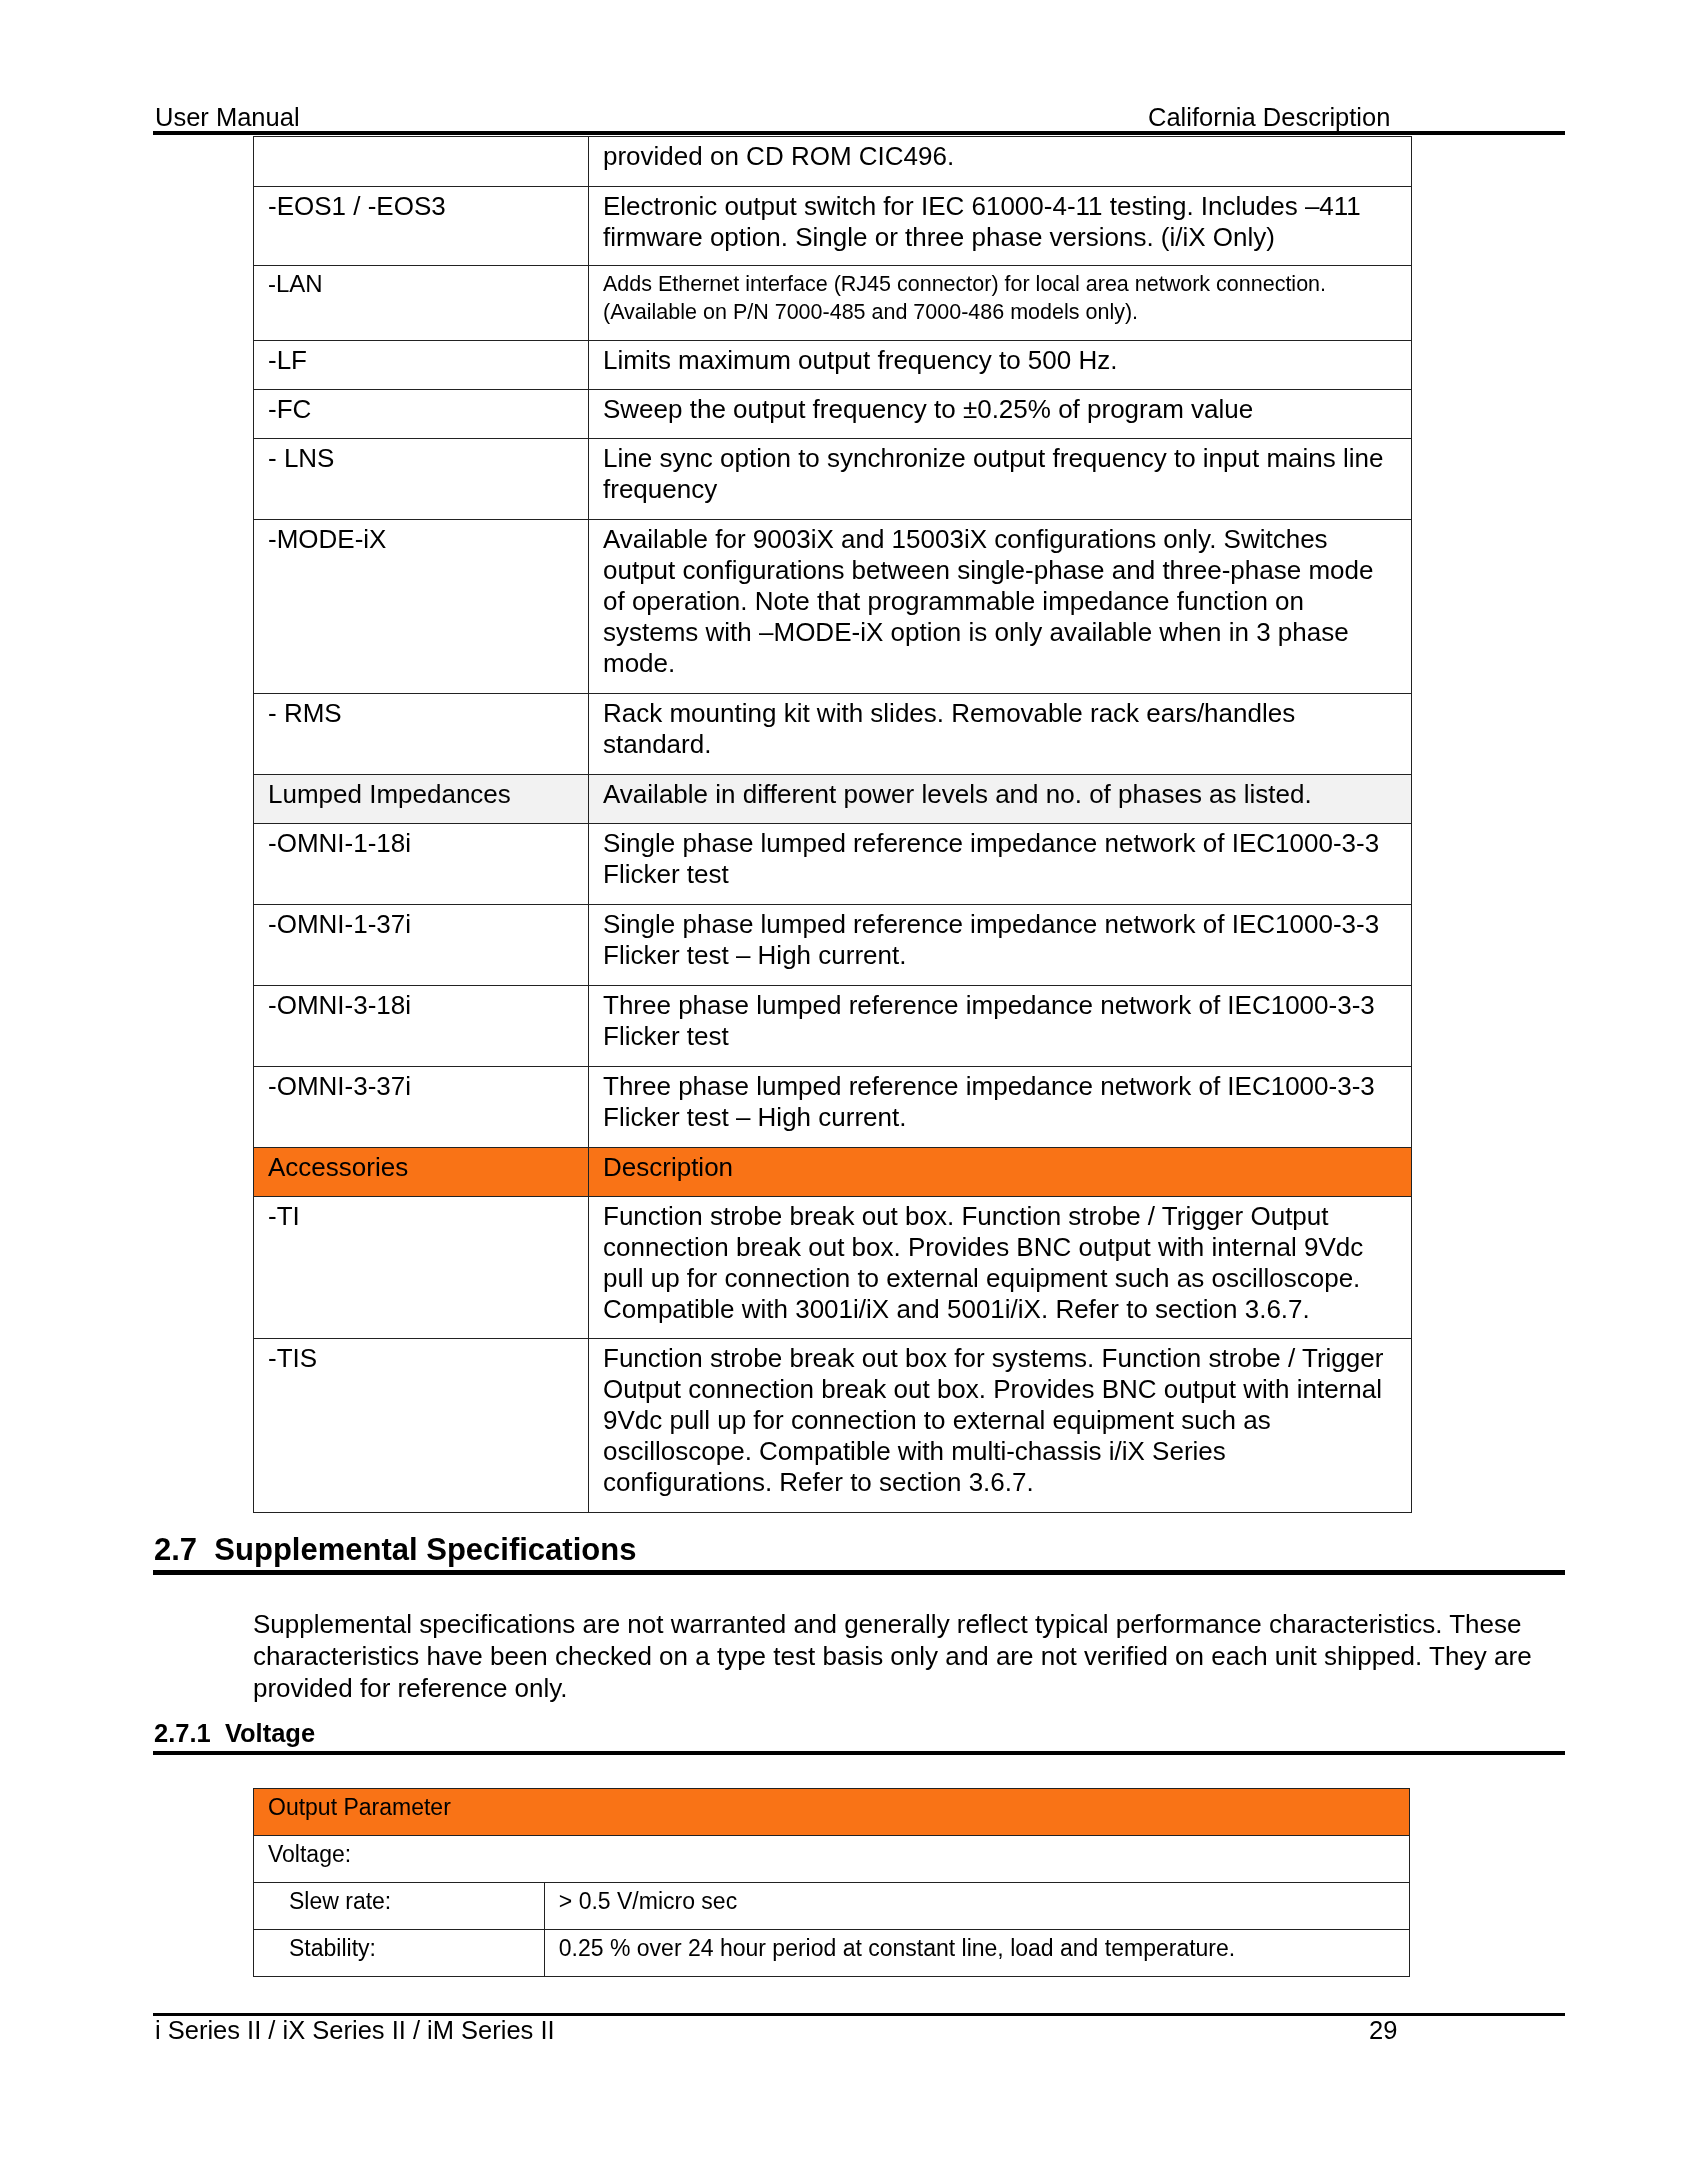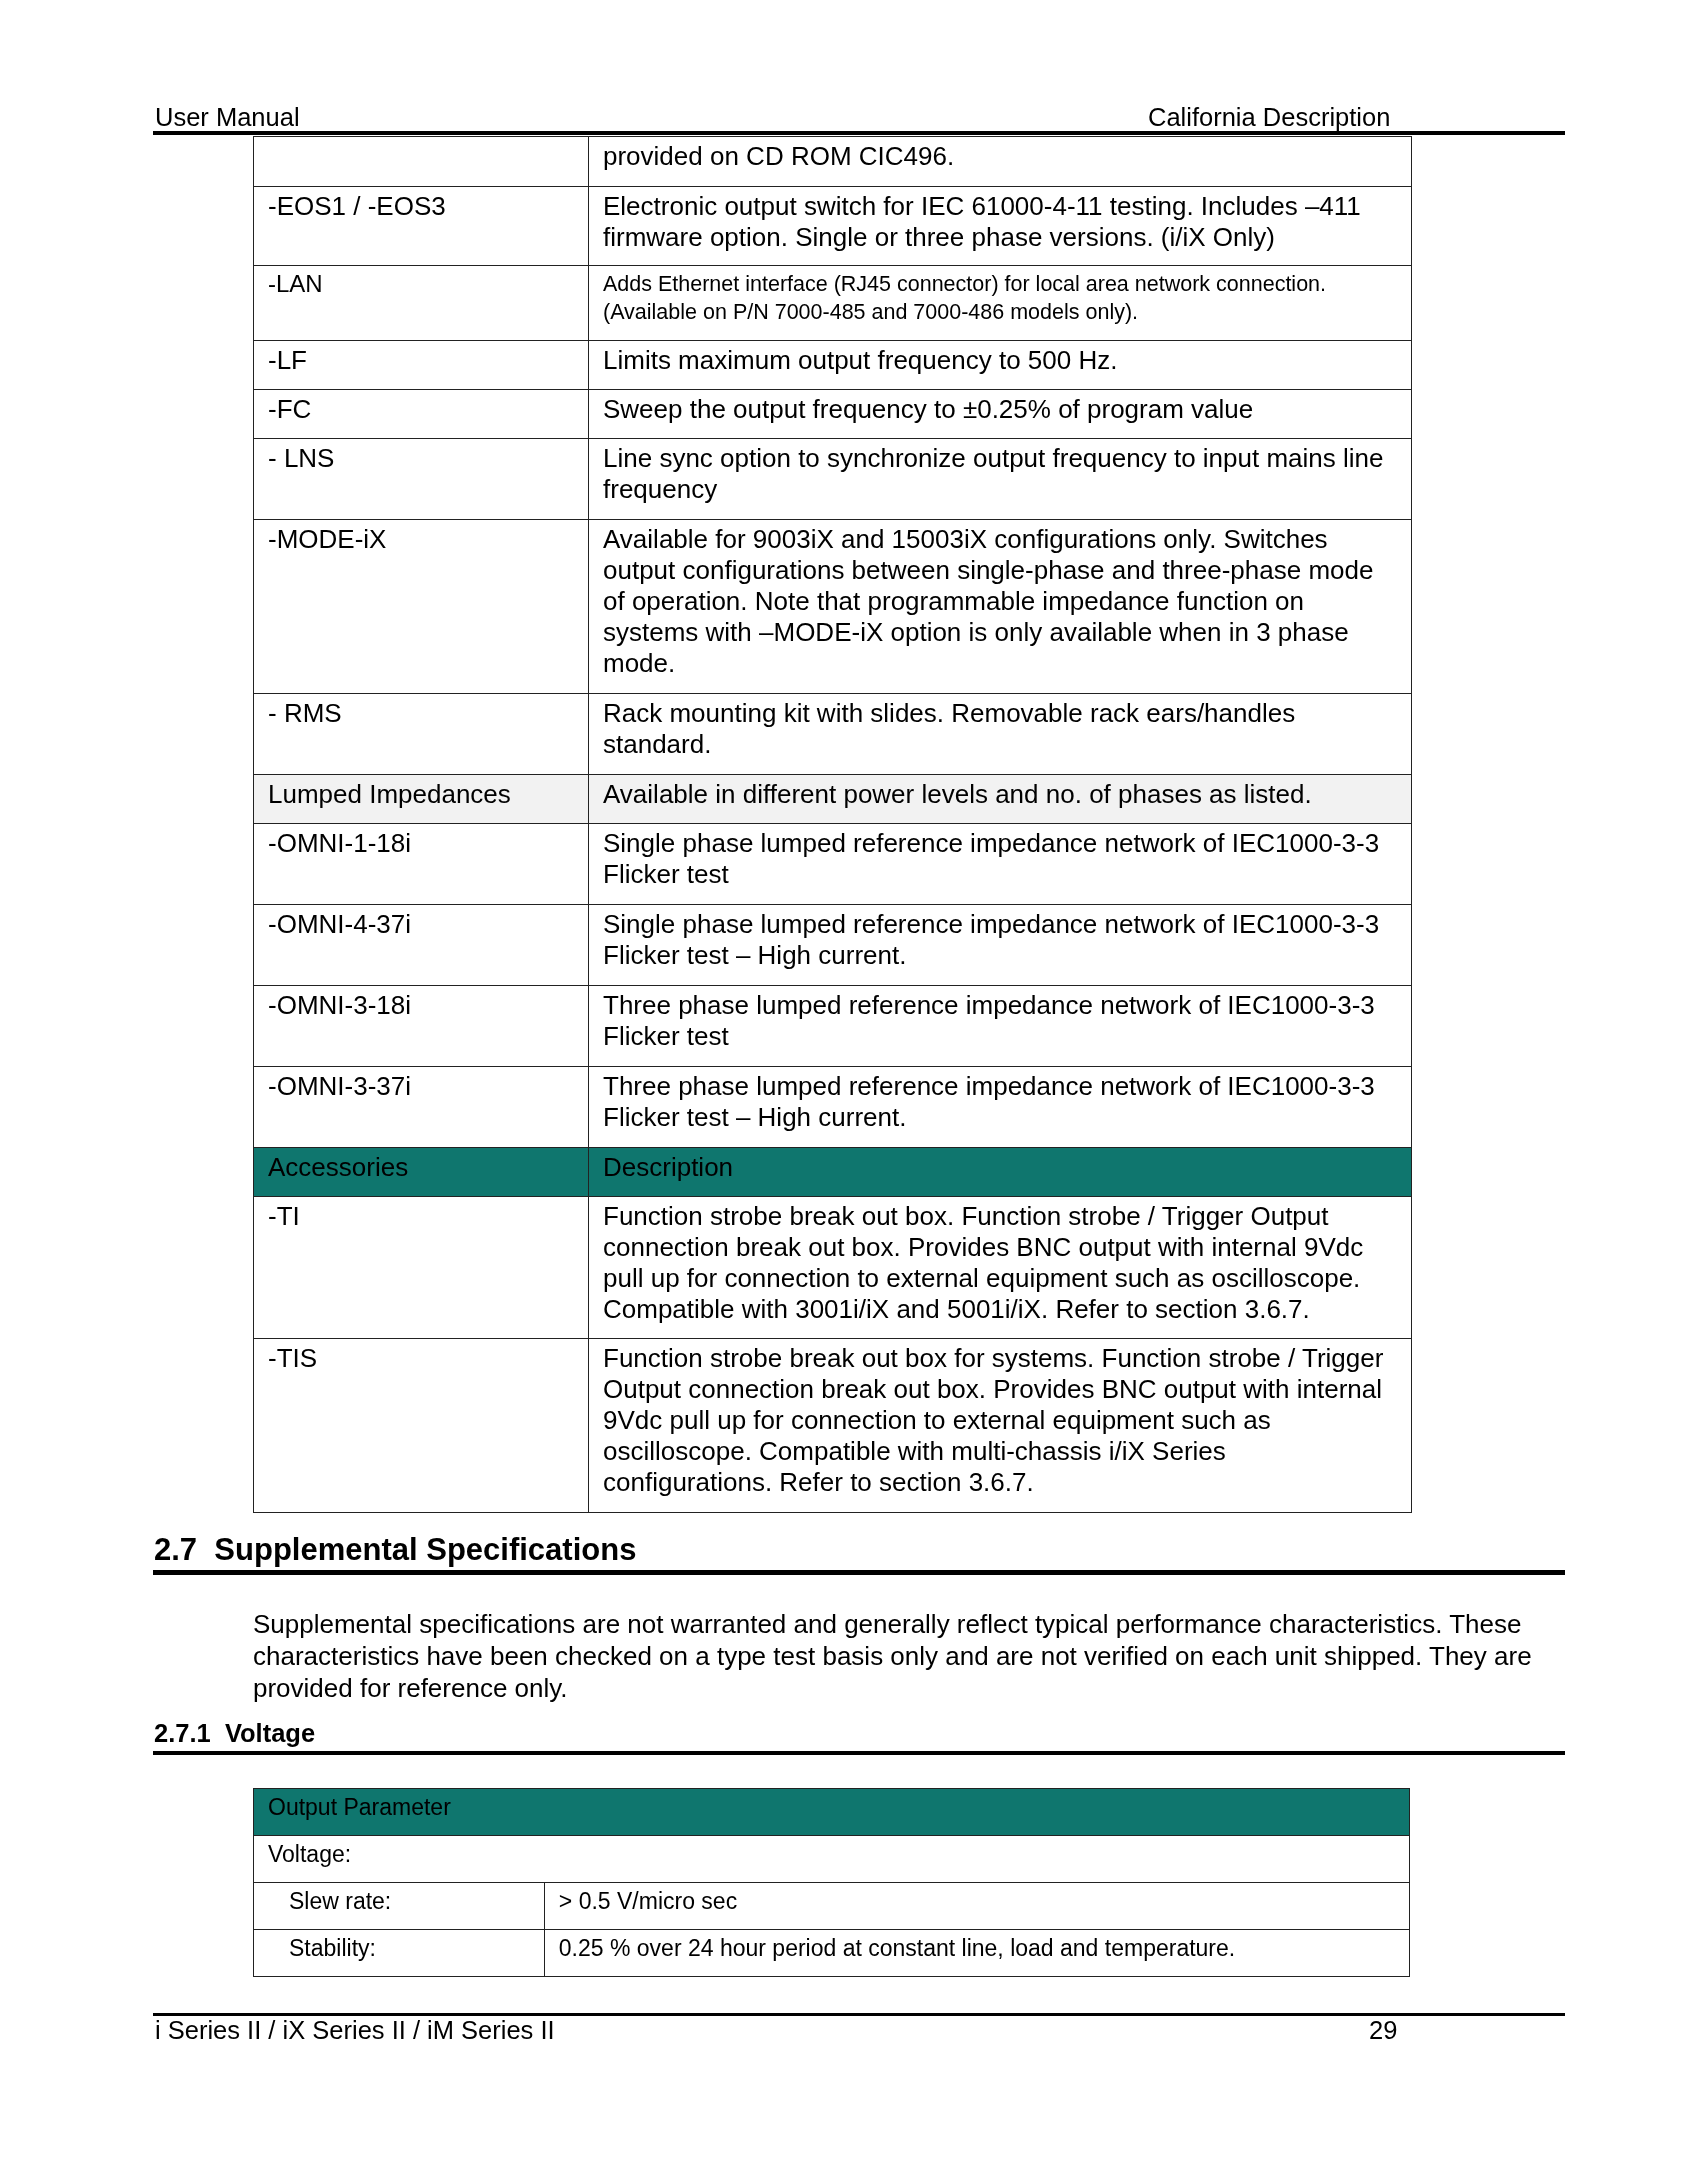--- a/index.html
+++ b/index.html
@@ -5,21 +5,21 @@
   html, body { margin:0; padding:0; background:#fff; }
   body { width:1685px; height:2180px; position:relative; overflow:hidden;
          font-family:"Liberation Sans", sans-serif; color:#000; }
   .abs { position:absolute; }
   .hdr-text { font-size:25.5px; top:103px; }
   .rule { position:absolute; left:153px; width:1412px; background:#000; }
   table { border-collapse:collapse; position:absolute; }
   td { border:1.8px solid #222; vertical-align:top; padding:0; font-size:26px; line-height:31px; }
   td .c { padding:3.5px 14px 0 14px; }
   .shade { background:#f2f2f2; }
-  .shade2 { background:#0f766e; }
+  .shade2 { background:#f97316; }
   .b { font-weight:normal; }
   .out td { font-size:23px; line-height:26px; }
   .out td .c { padding:5.3px 14px 0 14px; }
   h2 { margin:0; position:absolute; font-size:31px; font-weight:bold; }
   h3 { margin:0; position:absolute; font-size:25.5px; font-weight:bold; }
   p.body { margin:0; position:absolute; left:253px; width:1334px; font-size:26px; line-height:32px; }
 </style>
 </head>
 <body>
 
@@ -108,21 +108,21 @@
       <tr style="height: 81px;">
         <td>
           <div class="c">-OMNI-1-18i</div>
         </td>
         <td>
           <div class="c">Single phase lumped reference impedance network of IEC1000-3-3 Flicker test</div>
         </td>
       </tr>
       <tr style="height: 81px;">
         <td>
-          <div class="c">-OMNI-4-37i</div>
+          <div class="c">-OMNI-1-37i</div>
         </td>
         <td>
           <div class="c">Single phase lumped reference impedance network of IEC1000-3-3 Flicker test – High current.</div>
         </td>
       </tr>
       <tr style="height: 81px; margin-top: 31px;">
         <td>
           <div class="c">-OMNI-3-18i</div>
         </td>
         <td>

